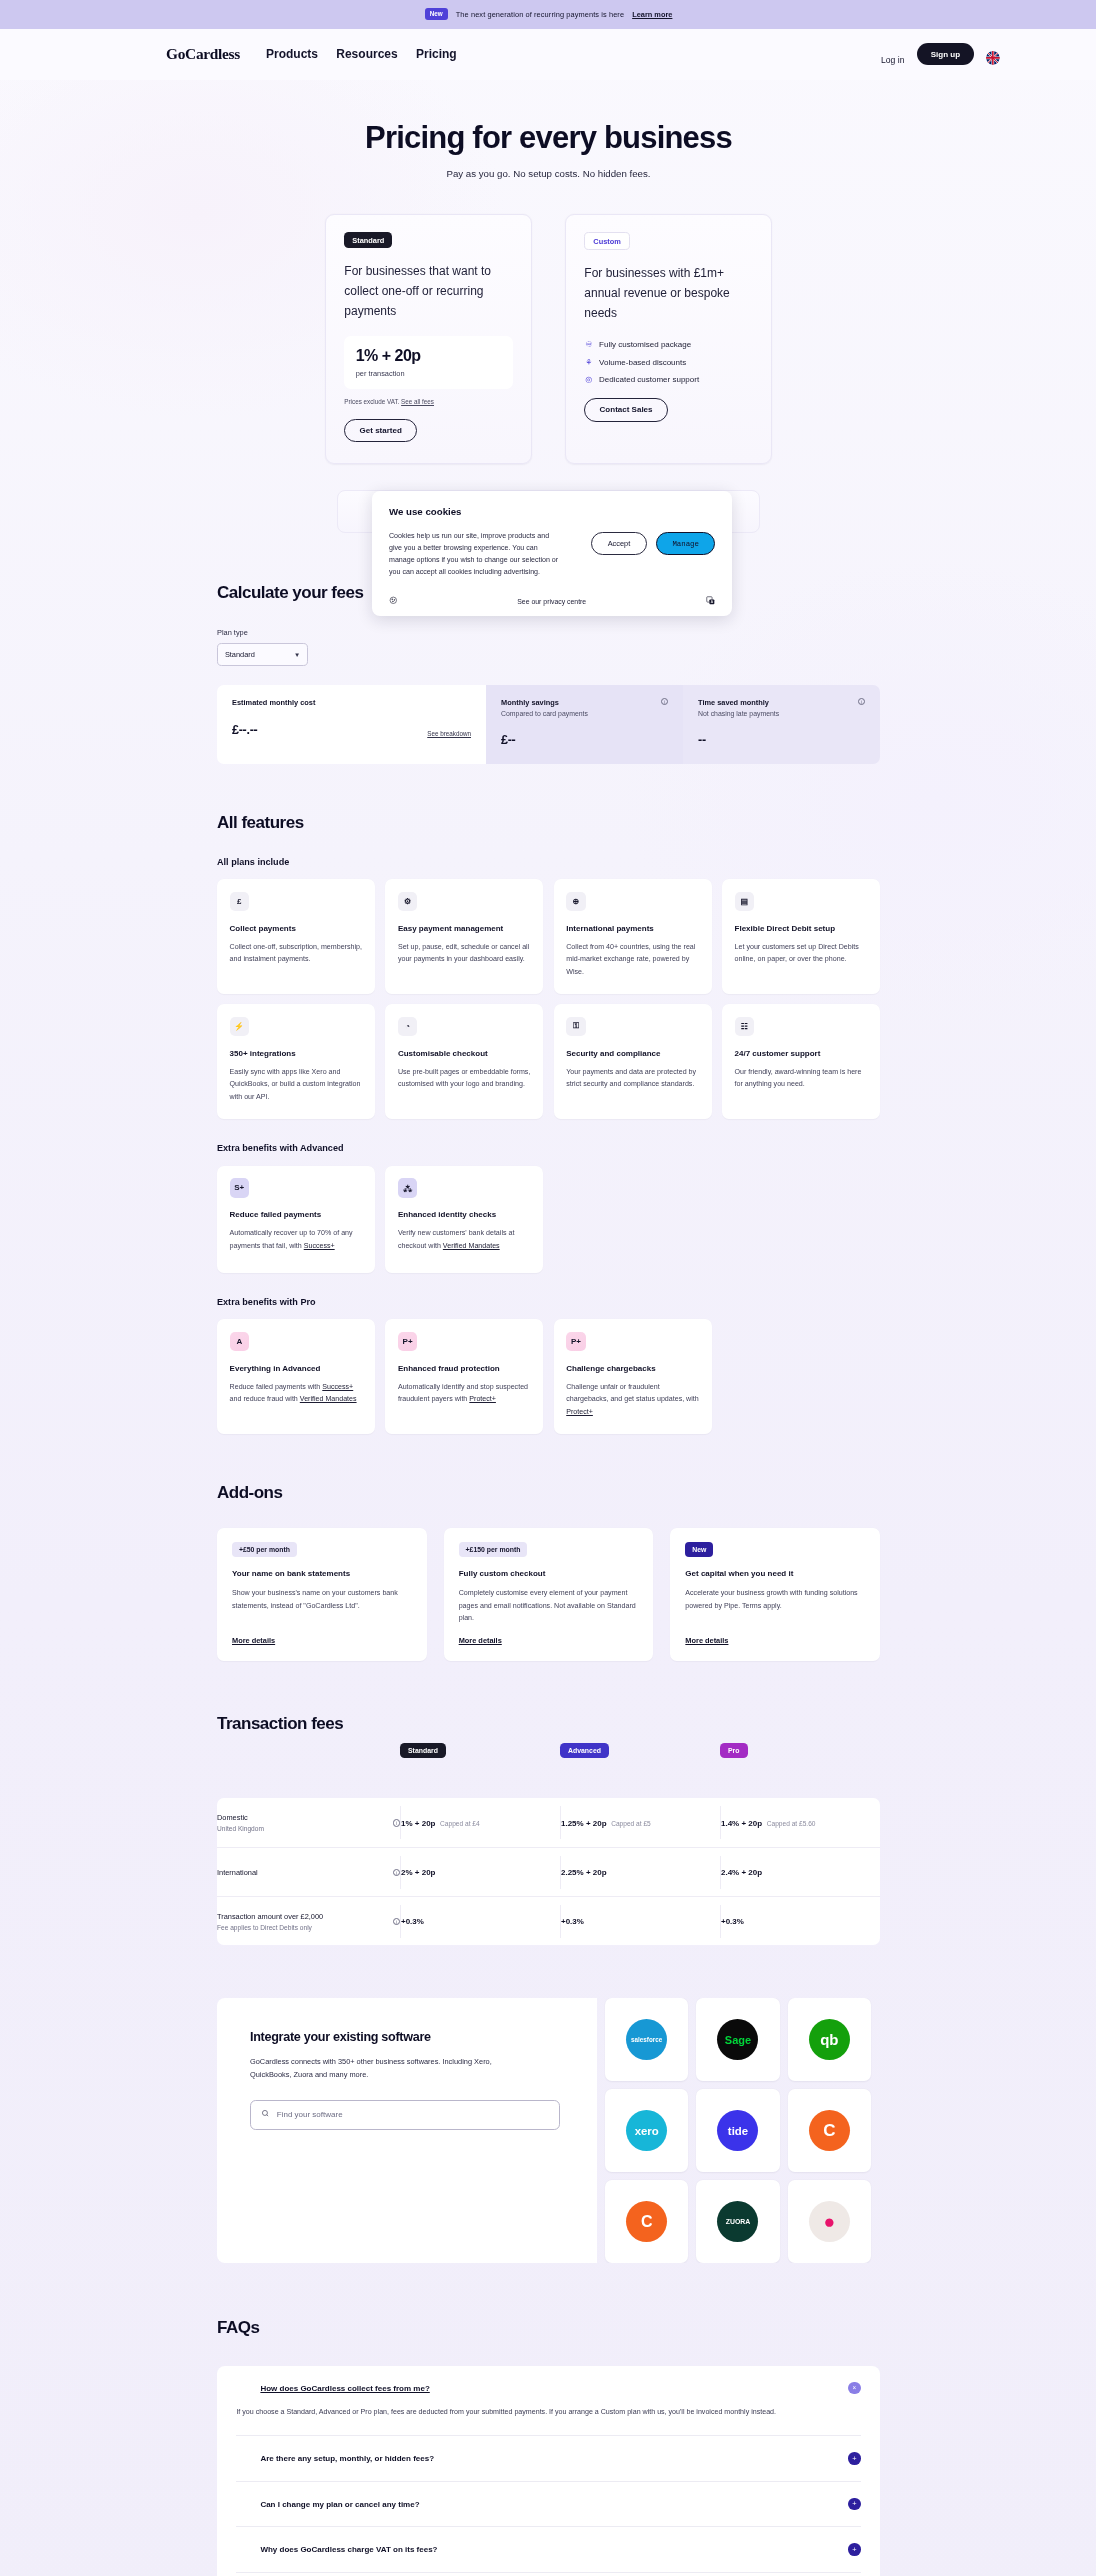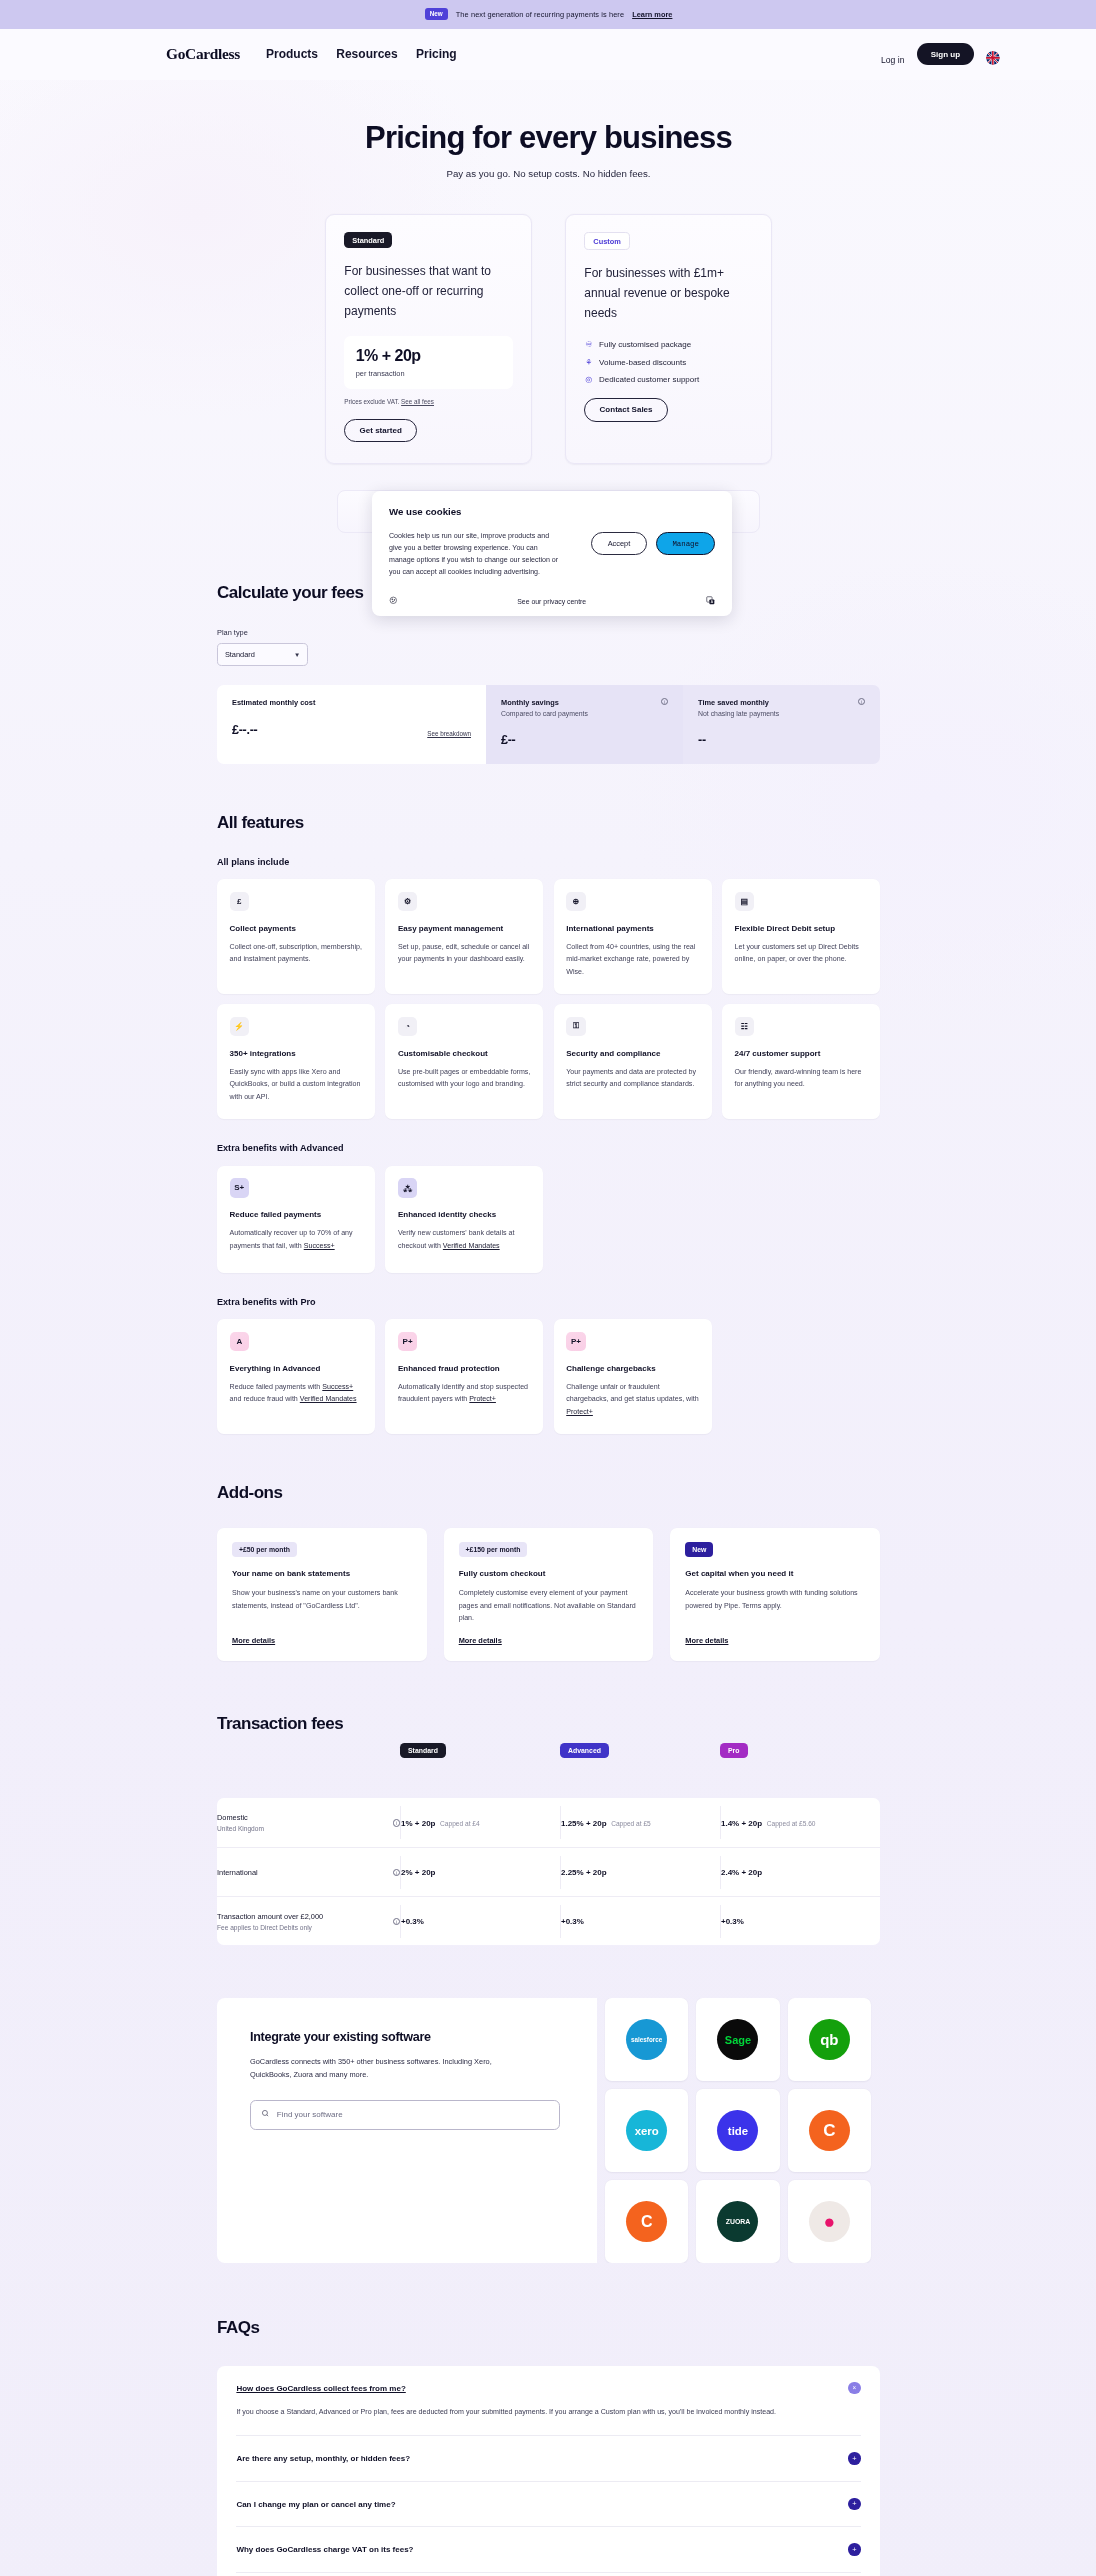--- a/index.html
+++ b/index.html
@@ -389,21 +389,21 @@
     display: flex; align-items: center; justify-content: center;
     color: #fff; font-size: 8.6px; font-weight: bold;
   }
 
   
   .faq { margin-top: 55px; padding-bottom: 51px; }
   .faq-list { margin-top: 27.4px; background: #fff; border-radius: 8px; padding: 0 19.4px; }
   .faq-item { border-top: 0.6px solid #ecebf3; padding: 16px 0; }
   .faq-item:first-child { border-top: none; }
   .faq-q { display: flex; align-items: center; }
-  .faq-q .qtext { font-size: 8px; font-weight: bold; color: #0f0f26; }
+  .faq-q .qtext { font-size: 8px; font-weight: bold; color: #0f0f26; margin-left: 24px; }
   .faq-item.open .qtext { text-decoration: underline; }
   .faq-toggle {
     margin-left: auto; width: 12.6px; height: 12.6px; border-radius: 50%;
     background: #2d1f9e; color: #fff;
     display: flex; align-items: center; justify-content: center;
     font-size: 7.4px; line-height: 1; cursor: pointer; flex: 0 0 auto;
   }
   .faq-item.open .faq-toggle { background: #8a7ee6; font-size: 6.3px; }
   .faq-a { margin-top: 11.4px; font-size: 7.1px; line-height: 1.9; color: #3a3a52; width: 588px; }
 </style>

